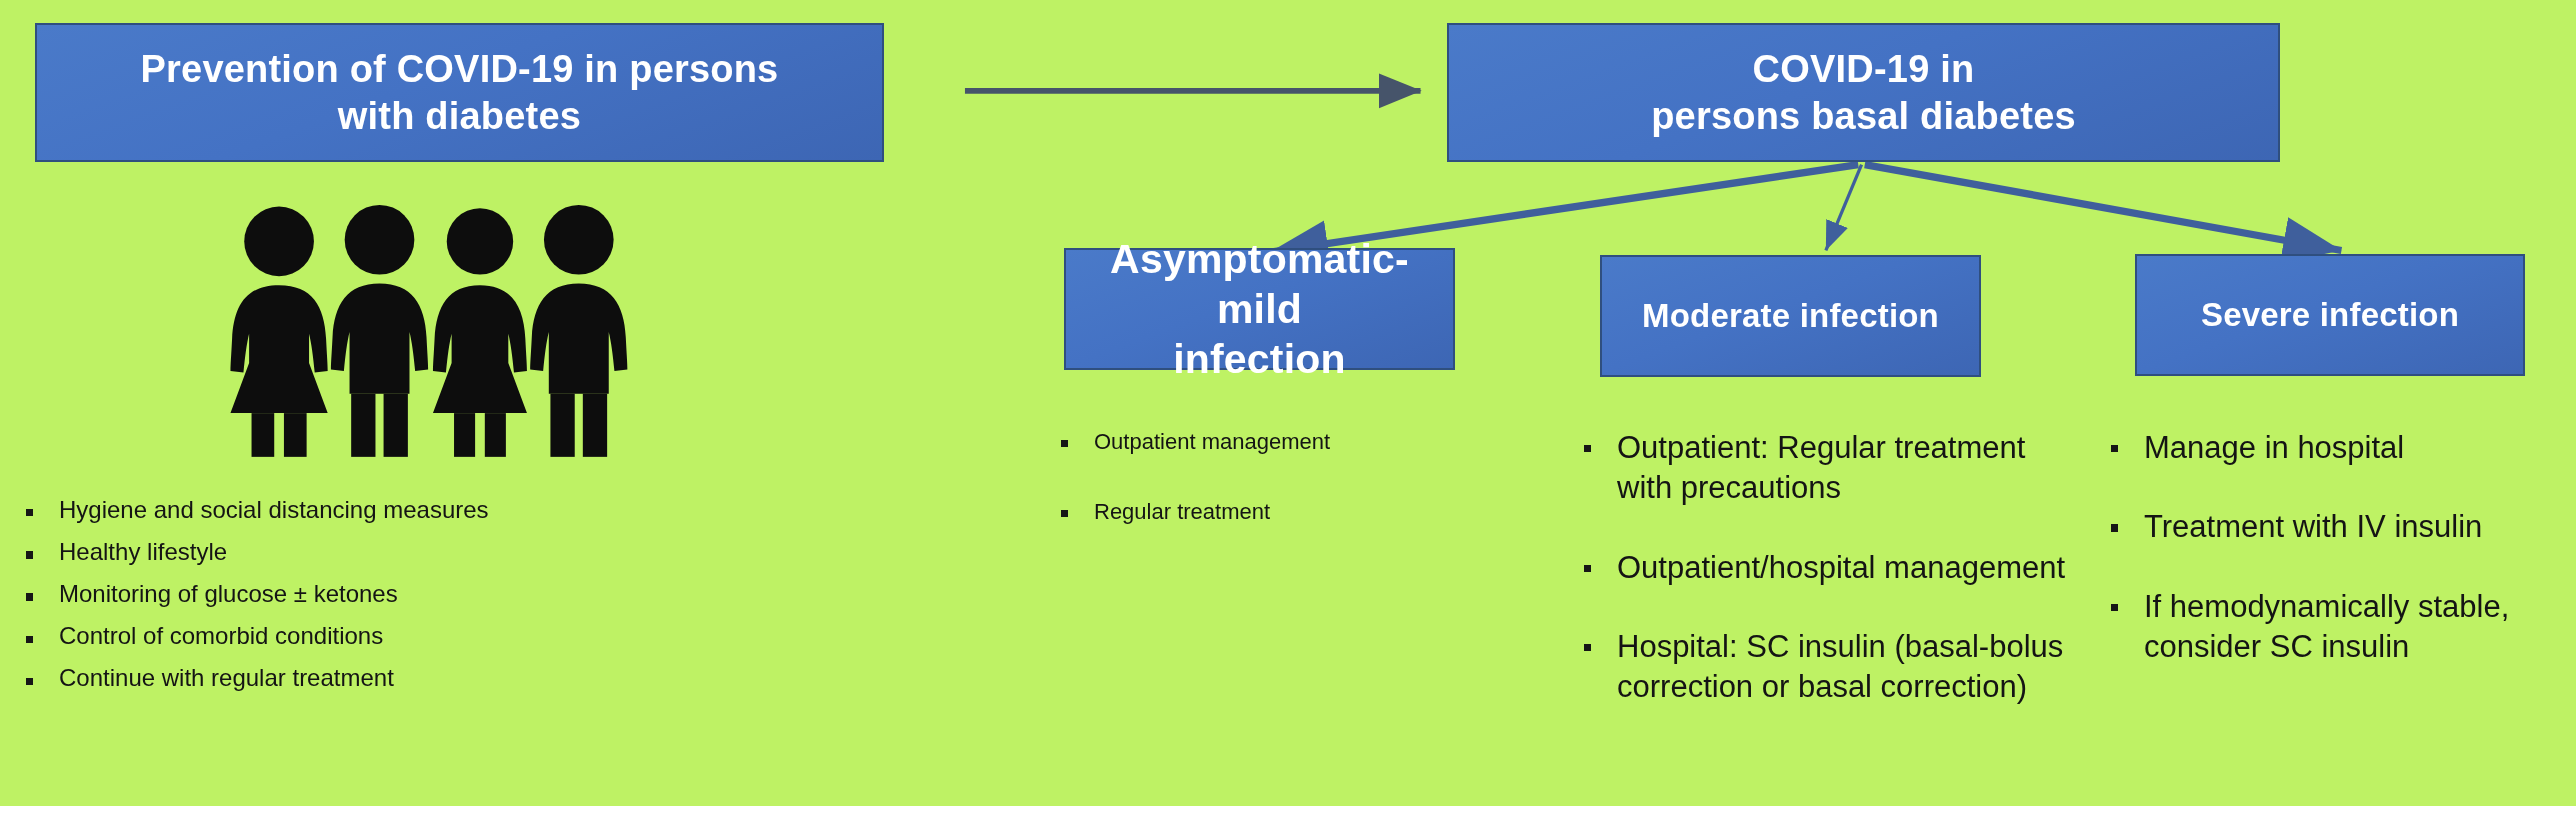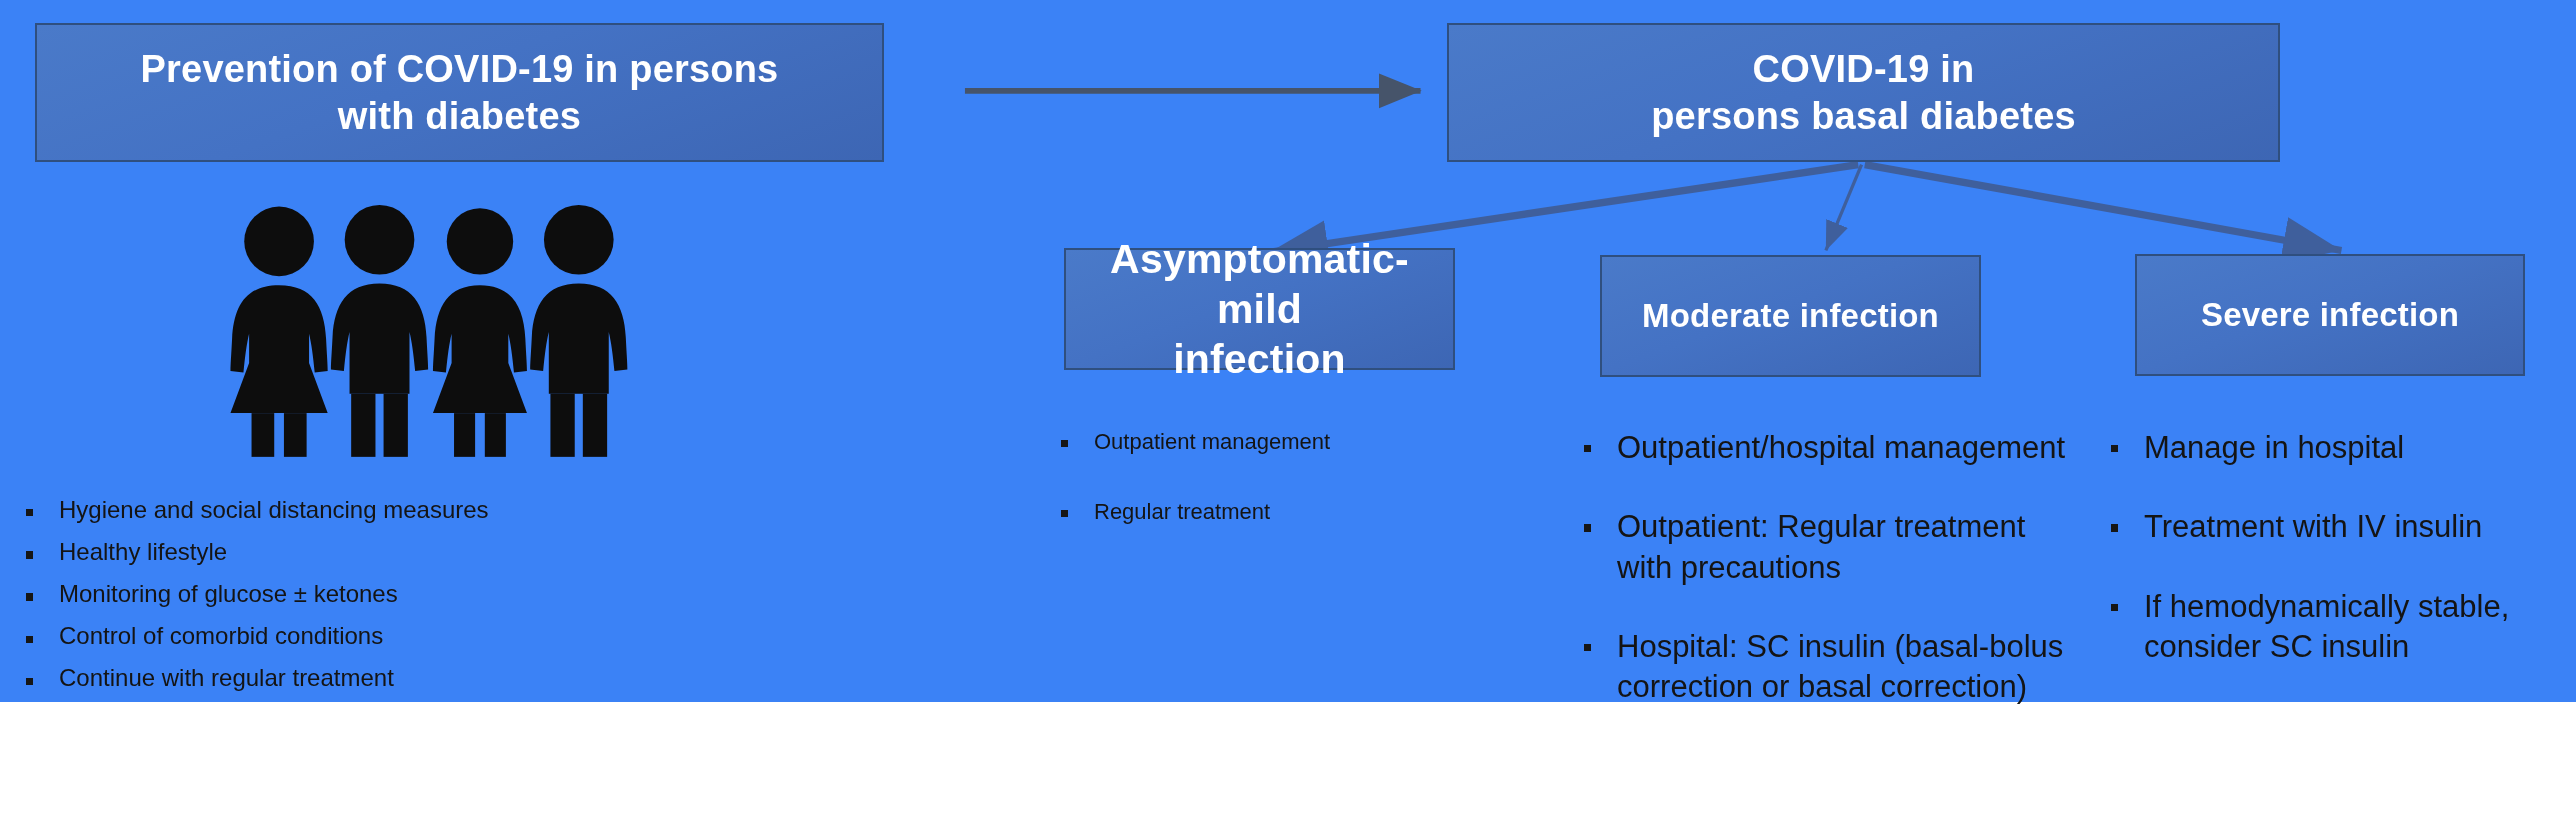--- a/index.html
+++ b/index.html
@@ -13,22 +13,22 @@
     width: 2576px;
     height: 822px;
     position: relative;
     overflow: hidden;
     color: #111111;
   }
   #canvas {
     position: absolute;
     left: 0; top: 0;
     width: 2576px;
-    height: 702px;
-    background: #3b82f6;
+    height: 806px;
+    background: #bef264;
   }
 
   
   .box {
     position: absolute;
     background: linear-gradient(160deg, #4a7ac9 0%, #4472c4 45%, #3d66b4 100%);
     border: 2.4px solid #2f4f7f;
     box-sizing: border-box;
     display: flex;
     align-items: center;
@@ -276,22 +276,22 @@
     <li>Control of comorbid conditions</li>
     <li>Continue with regular treatment</li>
   </ul>
 
   <ul class="bullet-list" id="list-asymptomatic">
     <li>Outpatient management</li>
     <li>Regular treatment</li>
   </ul>
 
   <ul class="bullet-list" id="list-moderate">
+    <li>Outpatient: Regular treatment with precautions</li>
     <li>Outpatient/hospital management</li>
-    <li>Outpatient: Regular treatment with precautions</li>
     <li>Hospital: SC insulin (basal-bolus correction or basal correction)</li>
   </ul>
 
   <ul class="bullet-list" id="list-severe">
     <li>Manage in hospital</li>
     <li>Treatment with IV insulin</li>
     <li>If hemodynamically stable, consider SC insulin</li>
   </ul>
 
 </div>

